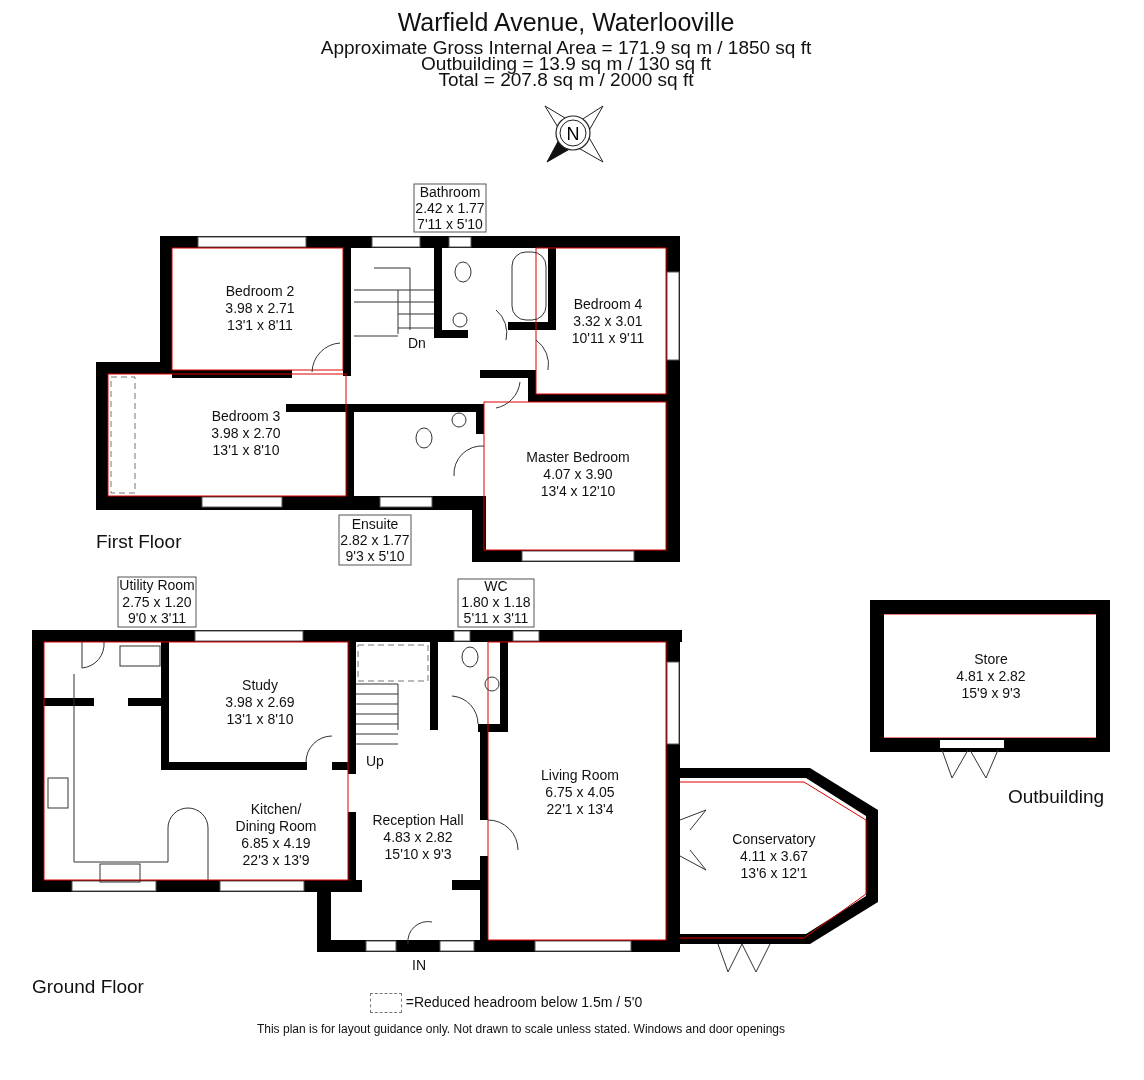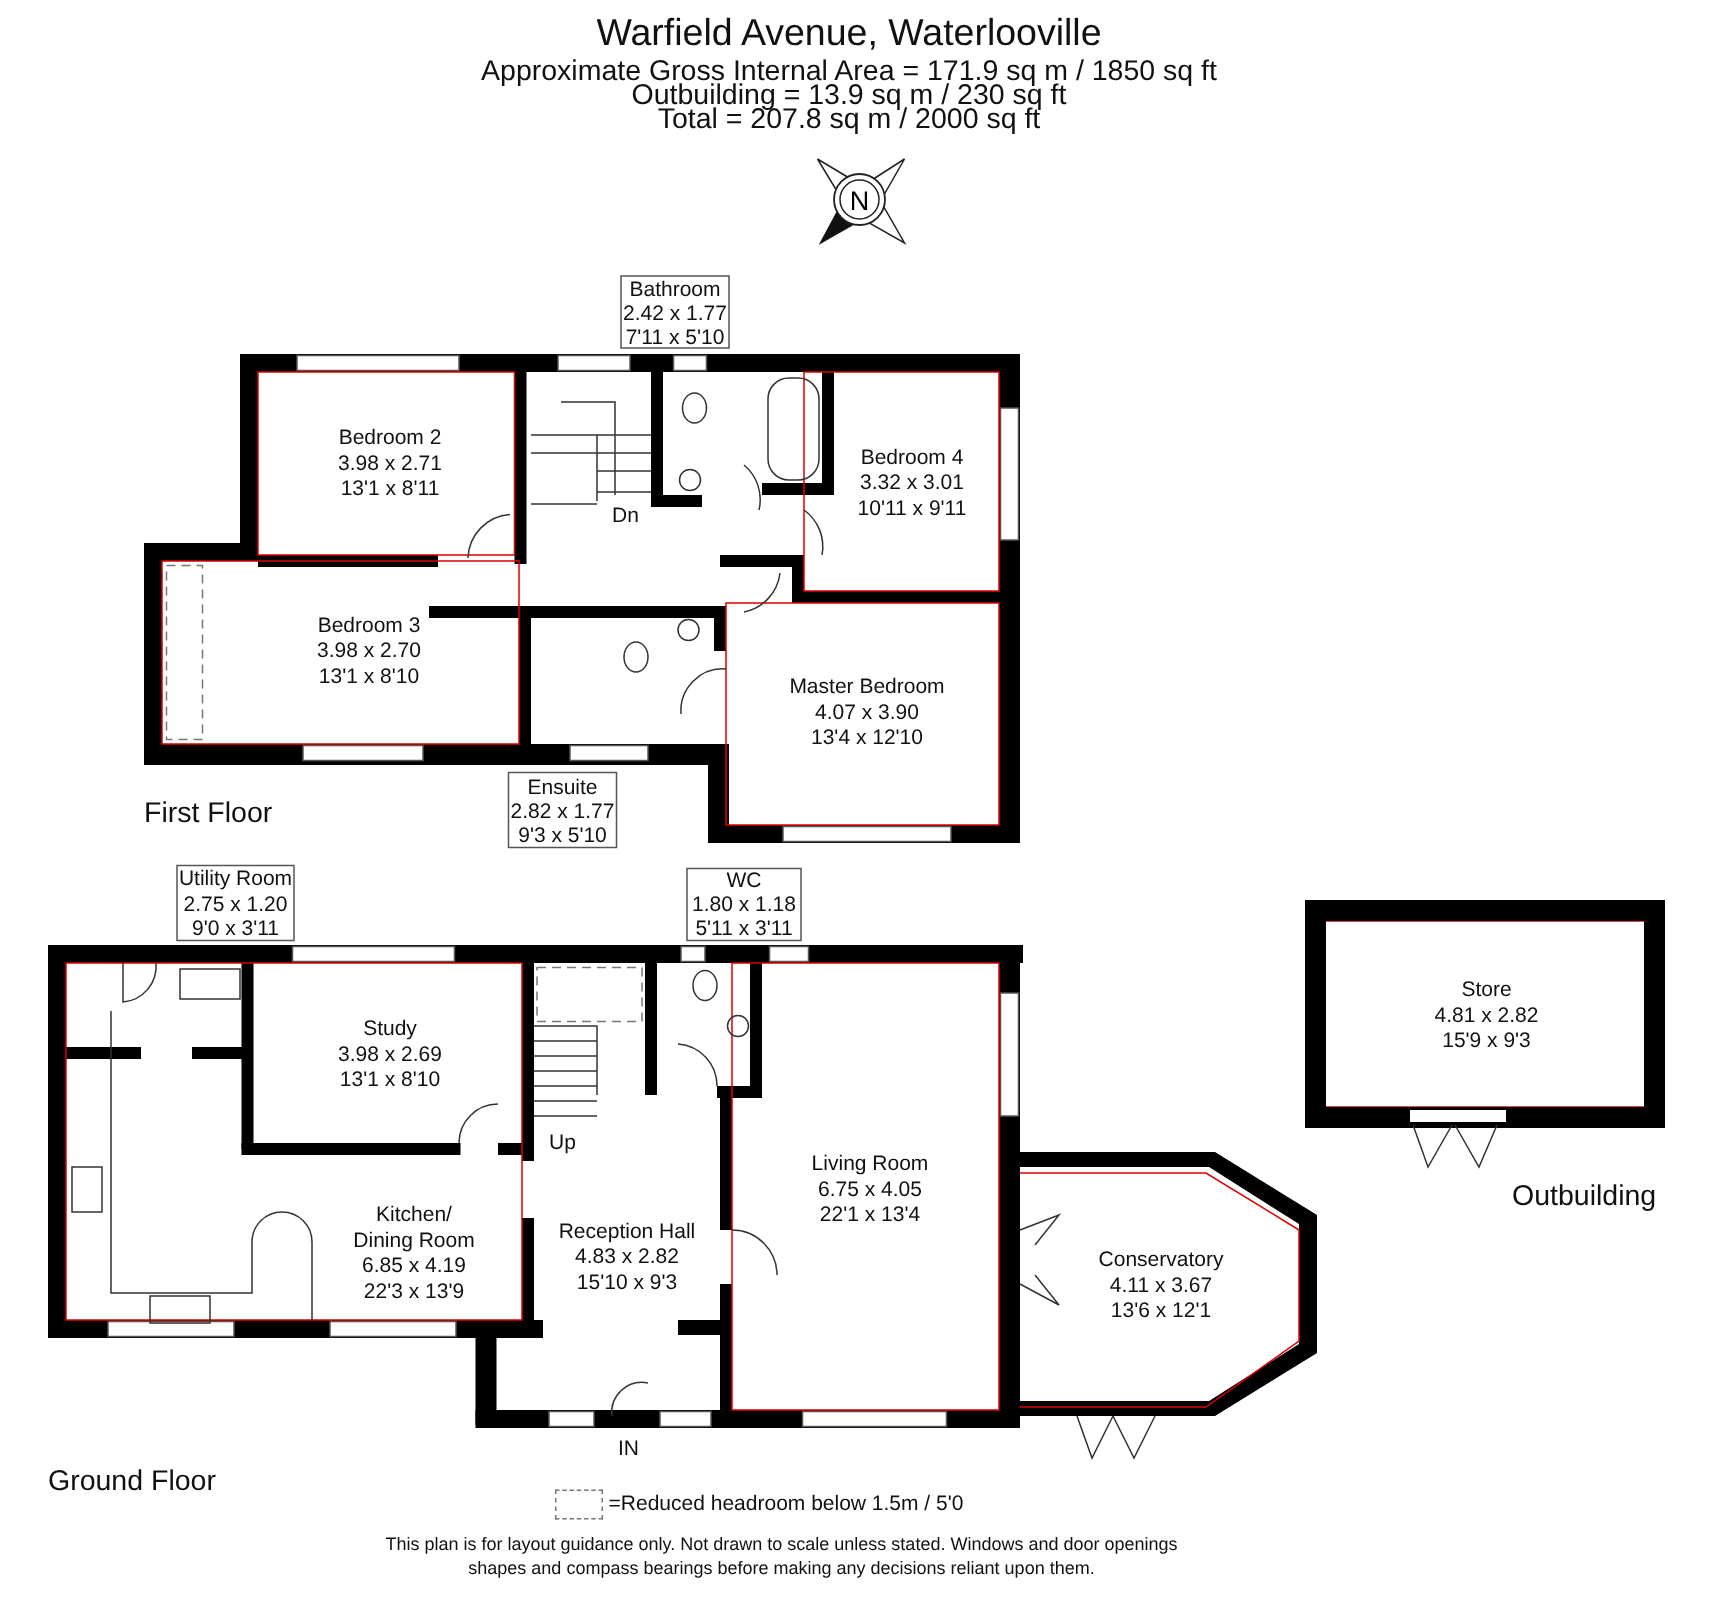--- a/index.html
+++ b/index.html
@@ -18,21 +18,21 @@
   .legend{position:absolute;top:993px;left:0;width:1012px;text-align:center;font-size:14px;}
   .legend .box{display:inline-block;width:30px;height:18px;border:1px dashed #777;vertical-align:middle;margin-right:4px;}
   .disc{position:absolute;top:1021px;left:0;width:1042px;text-align:center;font-size:12px;line-height:16px;}
   .callout{fill:#fff;stroke:#555;stroke-width:1;}
 </style>
 </head>
 <body>
 
 <div class="hdr title">Warfield Avenue, Waterlooville</div>
 <div class="hdr sub s1">Approximate Gross Internal Area = 171.9 sq m / 1850 sq ft</div>
-<div class="hdr sub s2">Outbuilding = 13.9 sq m / 230 sq ft</div>
+<div class="hdr sub s2">Outbuilding = 13.9 sq m / 130 sq ft</div>
 <div class="hdr sub s3">Total = 207.8 sq m / 2000 sq ft</div>
 
 <svg width="1144" height="1080" viewBox="0 0 1144 1080">
 
   <g>
     <polygon points="545,106 575,124 603,106 587,134 603,162 575,146 547,162 562,134" fill="#fff" stroke="#222" stroke-width="1"></polygon>
     <polygon points="547,162 562,134 575,146" fill="#111"></polygon>
     <circle cx="573" cy="133" r="17" fill="#fff" stroke="#222" stroke-width="1.2"></circle>
     <circle cx="573" cy="133" r="13" fill="#fff" stroke="#222" stroke-width="1"></circle>
     <text x="573" y="140" text-anchor="middle" font-size="18" font-family="Liberation Sans, sans-serif">N</text>
@@ -241,14 +241,13 @@
       <text class="lbl" x="991" y="681" text-anchor="middle">4.81 x 2.82</text>
       <text class="lbl" x="991" y="698" text-anchor="middle">15'9 x 9'3</text>
     </g>
     <text class="floor" x="1008" y="803">Outbuilding</text>
   </g>
 </svg>
 
 <div class="legend"><span class="box"></span><span>=Reduced headroom below 1.5m / 5'0</span></div>
 <div class="disc">
   <div>This plan is for layout guidance only. Not drawn to scale unless stated. Windows and door openings</div>
-  <div>shapes and compass bearings before making any decisions reliant upon them.</div>
 </div>
 
 </body></html>

